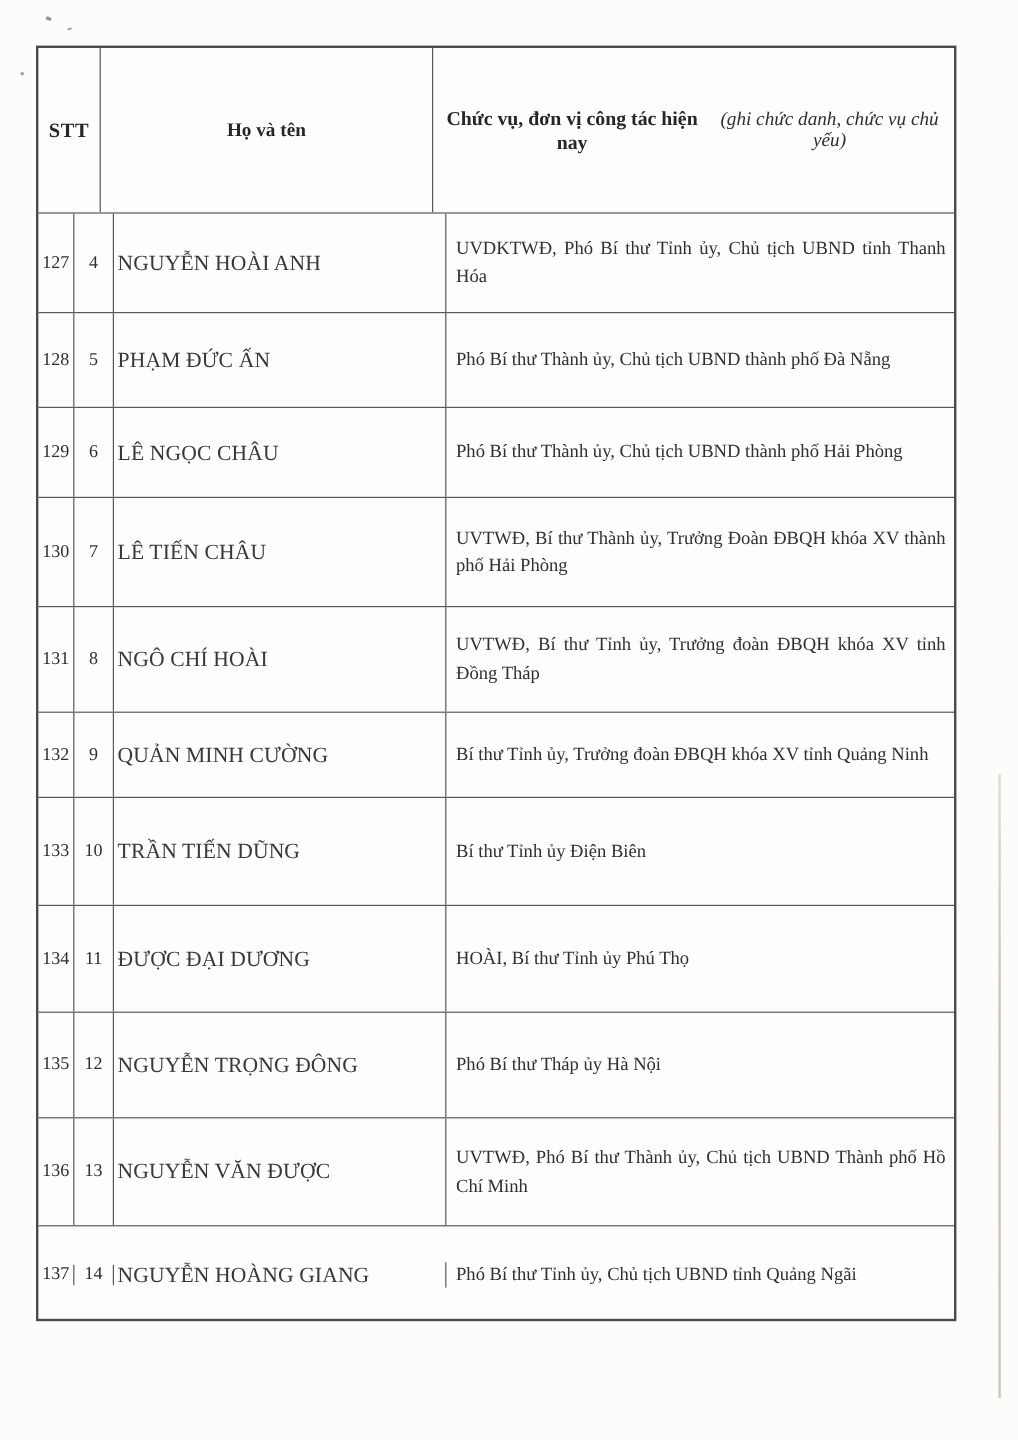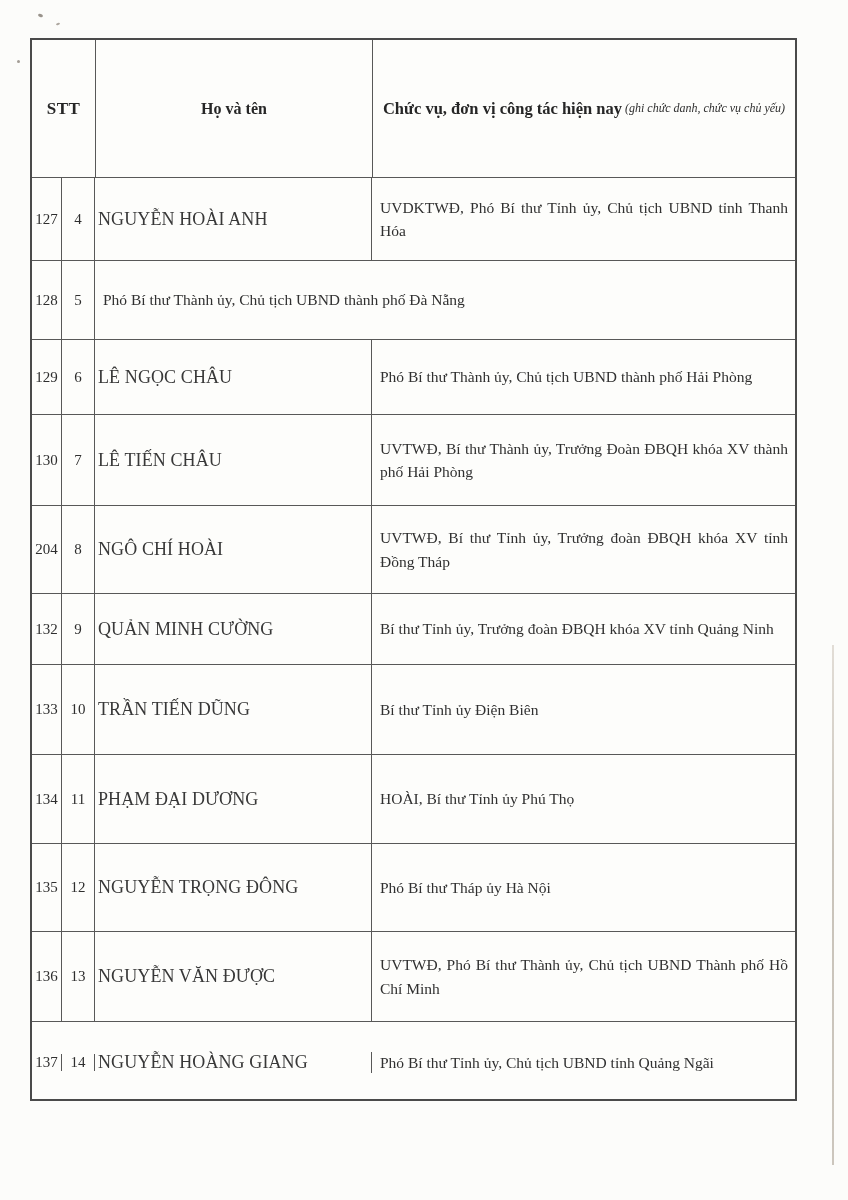--- a/index.html
+++ b/index.html
@@ -37,25 +37,25 @@
   .cell:last-child { border-right: none; }
 
   .c-num   { width: 30px; justify-content: center; font-size: 15px; color: #2e2e2e; }
   .c-sub   { width: 33px; justify-content: center; font-size: 15px; color: #2e2e2e; }
   .c-name  { width: 277px; padding-left: 3px; font-size: 18px; color: #383838; letter-spacing: 0.1px; }
   .c-pos   { flex: 1; padding: 5px 7px 5px 8px; font-size: 15.5px; line-height: 1.5; color: #303030; }
   .c-pos .pos-text { width: 100%; text-align: justify; }
 
   
   .row.header .cell { justify-content: center; }
-  .h-stt  { width: 64px; font-weight: bold; font-size: 17px; color: #262626; letter-spacing: 0.5px; }
+  .h-stt  { width: 52px; font-weight: bold; font-size: 17px; color: #262626; letter-spacing: 0.5px; }
   .h-name { width: 277px; font-weight: bold; font-size: 16px; color: #262626; text-align: right; }
   .h-pos  { flex: 1; flex-direction: row; gap: 3px; padding: 4px; }
   .h-pos .pos-title { font-weight: bold; font-size: 16.5px; color: #262626; text-align: center; }
-  .h-pos .pos-subtitle { font-style: italic; font-size: 12px; color: #2e2e2e; text-align: center; }
+  .h-pos .pos-subtitle { font-style: italic; font-size: 16px; color: #2e2e2e; text-align: center; }
 </style>
 </head>
 <body>
 
 <div class="page">
   <div class="speckle s1"></div>
   <div class="speckle s2"></div>
   <div class="speckle s3"></div>
   <div class="page-edge-line"></div>
 
@@ -75,20 +75,21 @@
       <div class="cell c-sub">4</div>
       <div class="cell c-name">NGUYỄN HOÀI ANH</div>
       <div class="cell c-pos">
           <div class="pos-text">UVDKTWĐ, Phó Bí thư Tỉnh ủy, Chủ tịch UBND tỉnh Thanh Hóa</div>
         </div>
     </div>
 
     <div class="row" style="height:79px">
       <div class="cell c-num">128</div>
       <div class="cell c-sub">5</div>
+      <div class="cell c-name">PHẠM ĐỨC ẤN</div>
       <div class="cell c-pos">
           <div class="pos-text">Phó Bí thư Thành ủy, Chủ tịch UBND thành phố Đà Nẵng</div>
         </div>
     </div>
 
     <div class="row" style="height:75px">
       <div class="cell c-num">129</div>
       <div class="cell c-sub">6</div>
       <div class="cell c-name">LÊ NGỌC CHÂU</div>
       <div class="cell c-pos">
@@ -99,21 +100,21 @@
     <div class="row" style="height:91px">
       <div class="cell c-num">130</div>
       <div class="cell c-sub">7</div>
       <div class="cell c-name">LÊ TIẾN CHÂU</div>
       <div class="cell c-pos">
           <div class="pos-text">UVTWĐ, Bí thư Thành ủy, Trưởng Đoàn ĐBQH khóa XV thành phố Hải Phòng</div>
         </div>
     </div>
 
     <div class="row" style="height:88px">
-      <div class="cell c-num">204</div>
+      <div class="cell c-num">131</div>
       <div class="cell c-sub">8</div>
       <div class="cell c-name">NGÔ CHÍ HOÀI</div>
       <div class="cell c-pos">
           <div class="pos-text">UVTWĐ, Bí thư Tỉnh ủy, Trưởng đoàn ĐBQH khóa XV tỉnh Đồng Tháp</div>
         </div>
     </div>
 
     <div class="row" style="height:71px">
       <div class="cell c-num">132</div>
       <div class="cell c-sub">9</div>
@@ -128,21 +129,21 @@
       <div class="cell c-sub">10</div>
       <div class="cell c-name">TRẦN TIẾN DŨNG</div>
       <div class="cell c-pos">
           <div class="pos-text">Bí thư Tỉnh ủy Điện Biên</div>
         </div>
     </div>
 
     <div class="row" style="height:89px">
       <div class="cell c-num">134</div>
       <div class="cell c-sub">11</div>
-      <div class="cell c-name">PHẠM ĐẠI DƯƠNG</div>
+      <div class="cell c-name">ĐƯỢC ĐẠI DƯƠNG</div>
       <div class="cell c-pos">
           <div class="pos-text">HOÀI, Bí thư Tỉnh ủy Phú Thọ</div>
         </div>
     </div>
 
     <div class="row" style="height:88px">
       <div class="cell c-num">135</div>
       <div class="cell c-sub">12</div>
       <div class="cell c-name">NGUYỄN TRỌNG ĐÔNG</div>
       <div class="cell c-pos">

